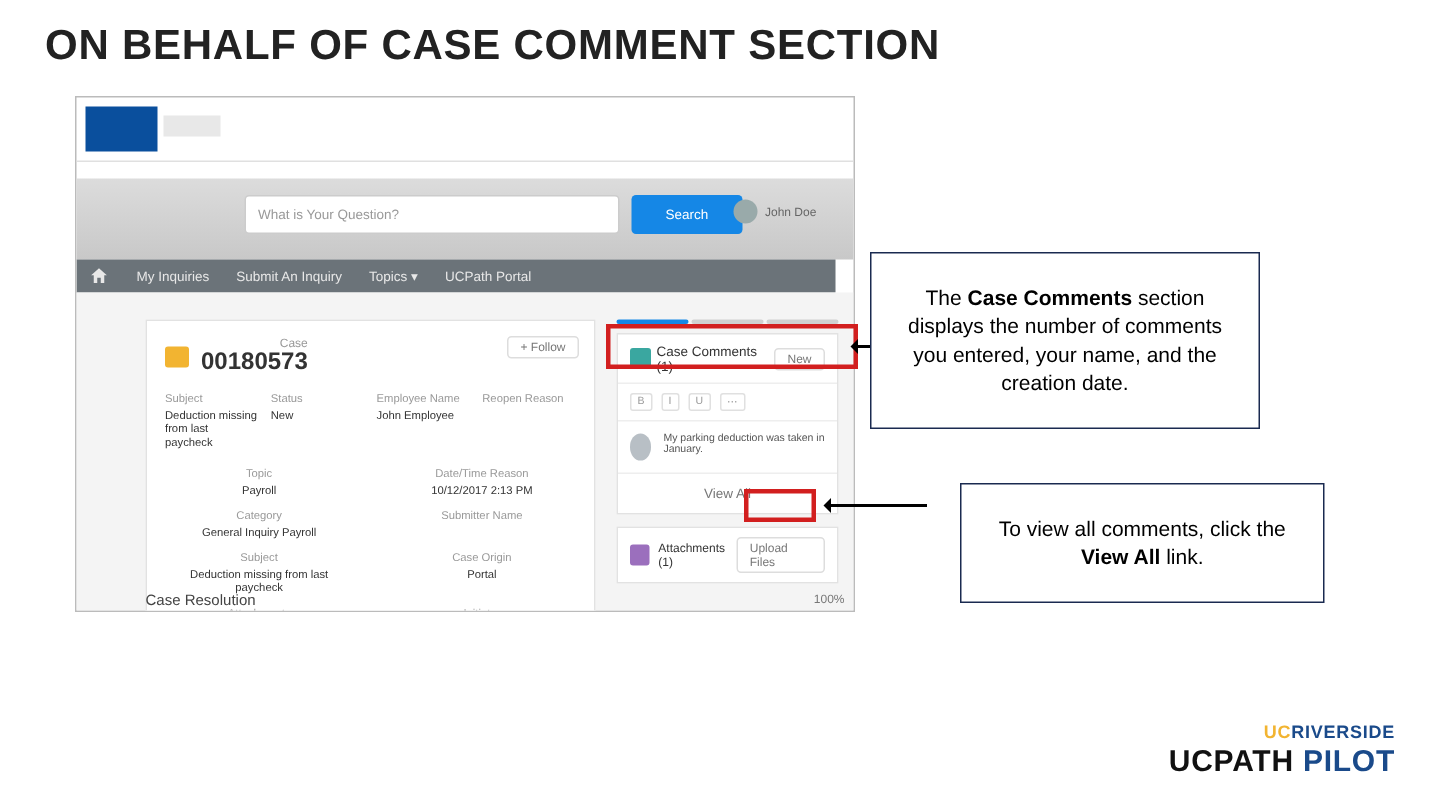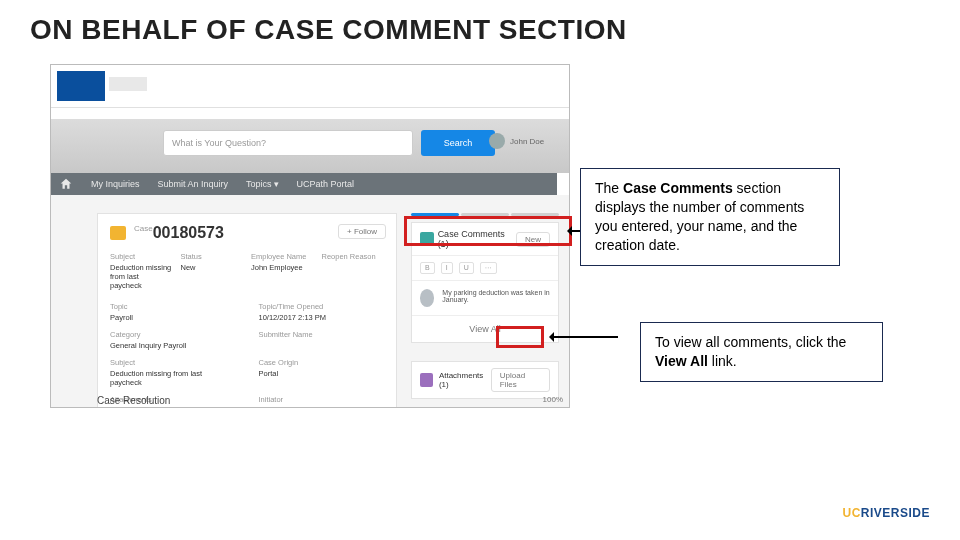--- a/index.html
+++ b/index.html
@@ -16,55 +16,55 @@
   .sc-avatar { width:16px; height:16px; border-radius:50%; background:#9aa; }
   .sc-username { font-size:8px; color:#666; }
   .sc-nav { position:absolute; left:0; right:12px; top:108px; height:22px; background:#6b7379; display:flex; align-items:center; padding:0 8px; gap:18px; }
   .sc-nav span { font-size:9px; color:#e8e8e8; }
   .sc-home { width:14px; height:14px; display:inline-block; }
   .sc-home svg { width:100%; height:100%; }
   .sc-body { position:absolute; left:0; right:0; top:130px; bottom:0; background:#f4f4f4; }
   .card-main { position:absolute; left:46px; top:18px; width:300px; background:#fff; border:1px solid #e2e2e2; padding:10px 12px 14px; }
   .card-head { display:flex; align-items:center; gap:8px; margin-bottom:10px; }
   .folder { width:16px; height:14px; background:#f2b431; border-radius:2px; }
-  .case-ln { display:flex; flex-direction:row; }
+  .case-ln { display:flex; flex-direction:column;align-items:flex-end; }
   .case-lbl { font-size:8px; color:#999; }
   .case-num { font-size:16px; color:#333; font-weight:600; }
   .follow { position:absolute; right:10px; top:10px; font-size:8px; color:#777; border:1px solid #ddd; padding:2px 8px; border-radius:3px; }
   .det-grid { display:grid; grid-template-columns: 1fr 1fr 1fr 1fr; gap:2px 8px; font-size:7.5px; }
   .det-lbl { color:#999; }
   .det-val { color:#333; margin-bottom:6px; }
-  .det2 { display:grid; grid-template-columns: 1fr 1fr; gap:2px 23px; font-size:7.5px; margin-top:6px;}
+  .det2 { display:grid; grid-template-columns: 1fr 1fr; gap:2px 23px; font-size:7.5px; margin-top:6px;text-align:center;}
   .card-right { position:absolute; left:360px; top:18px; width:148px; }
   .tabs { display:flex; gap:2px; margin-bottom:6px; }
   .tab { flex:1; height:3px; border-radius:2px; }
   .tab.on { background:#1587e6; } .tab.off { background:#d0d0d0; }
   .cc-card { background:#fff; border:1px solid #e2e2e2; }
   .cc-head { display:flex; align-items:center; justify-content:space-between; padding:6px 8px; border-bottom:1px solid #eee; }
   .cc-left { display:flex; align-items:center; gap:4px; }
   .cc-ico { width:14px; height:14px; background:#3aa7a0; border-radius:2px; }
   .cc-title { font-size:9px; color:#333; }
   .cc-new { font-size:8px; color:#777; border:1px solid #ddd; padding:2px 8px; border-radius:3px; }
   .cc-toolbar { display:flex; gap:6px; padding:6px 8px; font-size:7px; color:#999; border-bottom:1px solid #eee;}
   .cc-toolbar span { border:1px solid #e0e0e0; padding:1px 4px; border-radius:2px;}
   .cc-body { display:flex; gap:8px; padding:8px; font-size:7px; color:#555; }
   .cc-avatar { width:18px; height:18px; border-radius:50%; background:#b8bfc5; }
   .cc-viewall { text-align:center; font-size:9px; color:#777; padding:8px 0; border-top:1px solid #eee; }
-  .attach-card { background:#fff; border:1px solid #e2e2e2; display:flex; align-items:center; justify-content:center; padding:6px 8px; margin-top:18px;}
+  .attach-card { background:#fff; border:1px solid #e2e2e2; display:flex; align-items:center; justify-content:center; padding:6px 8px; margin-top:8px;}
   .attach-left { display:flex; align-items:center; gap:6px; }
   .attach-ico { width:14px; height:14px; background:#9b6fbd; border-radius:2px; }
   .attach-title { font-size:8px; color:#333; }
   .attach-btn { font-size:8px; color:#777; border:1px solid #ddd; padding:2px 8px; border-radius:3px; }
   .case-res { position:absolute; left:46px; top:200px; font-size:10px; color:#444; }
   .sc-foot { position:absolute; right:6px; bottom:3px; font-size:8px; color:#777; }
   
   .redbox1 { position:absolute; border:3px solid #d21f1f; left:404px; top:216px; width:168px; height:30px; pointer-events:none; }
   .redbox2 { position:absolute; border:3px solid #d21f1f; left:496px; top:326px; width:48px; height:22px; pointer-events:none; }
   
-  .callout { position:absolute; background:#fff; border:1px solid #1a2a50; padding:10px 14px; font-size:14px; line-height:1.35; color:#000; }
+  .callout { position:absolute; background:#fff; border:1px solid #1a2a50; padding:20px 14px; font-size:14px; line-height:1.35; color:#000;text-align:center; }
   .callout1 { left:580px; top:168px; width:260px; }
   .callout2 { left:640px; top:322px; width:243px; }
   
   .arrow { position:absolute; height:2px; background:#000; }
   .arrow::before { content:""; position:absolute; left:-8px; top:-4px; border:5px solid transparent; border-right-color:#000; }
   .arrow1 { left:570px; top:230px; width:14px; }
   .arrow2 { left:552px; top:336px; width:66px; }
   
   .footer-logo { position:absolute; right:30px; bottom:20px; text-align:right; }
   .ucr { font-size:12px; font-weight:700; letter-spacing:.5px; }
@@ -112,21 +112,21 @@
         <span class="det-lbl">Status</span>
         <span class="det-lbl">Employee Name</span>
         <span class="det-lbl">Reopen Reason</span>
         <span class="det-val">Deduction missing from last paycheck</span>
         <span class="det-val">New</span>
         <span class="det-val">John Employee</span>
         <span class="det-val"></span>
       </div>
       <div class="det2">
         <span class="det-lbl">Topic</span>
-        <span class="det-lbl">Topic/Time Opened</span>
+        <span class="det-lbl">Date/Time Reason</span>
         <span class="det-val">Payroll</span>
         <span class="det-val">10/12/2017 2:13 PM</span>
         <span class="det-lbl">Category</span>
         <span class="det-lbl">Submitter Name</span>
         <span class="det-val">General Inquiry Payroll</span>
         <span class="det-val"></span>
         <span class="det-lbl">Subject</span>
         <span class="det-lbl">Case Origin</span>
         <span class="det-val">Deduction missing from last paycheck</span>
         <span class="det-val">Portal</span>
@@ -186,13 +186,14 @@
   <span>The </span><b>Case Comments</b><span> section displays the number of comments you entered, your name, and the creation date.</span>
 </div>
 
 <div class="arrow arrow2"></div>
 <div class="callout callout2">
   <span>To view all comments, click the </span><b>View All</b><span> link.</span>
 </div>
 
 <div class="footer-logo">
   <div class="ucr"><span class="uc">UC</span><span class="riv">RIVERSIDE</span></div>
+  <div class="pilot"><span>UCPATH </span><span class="pi">PILOT</span></div>
 </div>
 
 </body></html>

